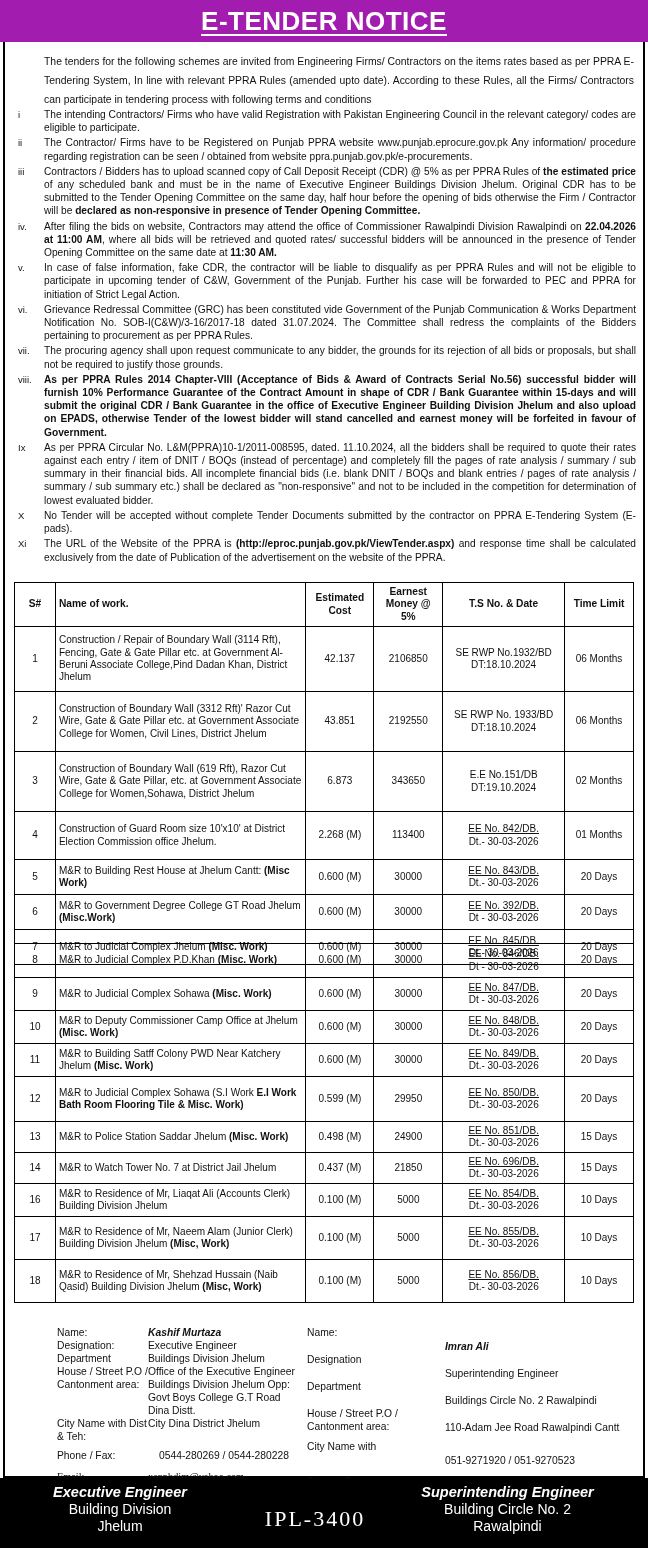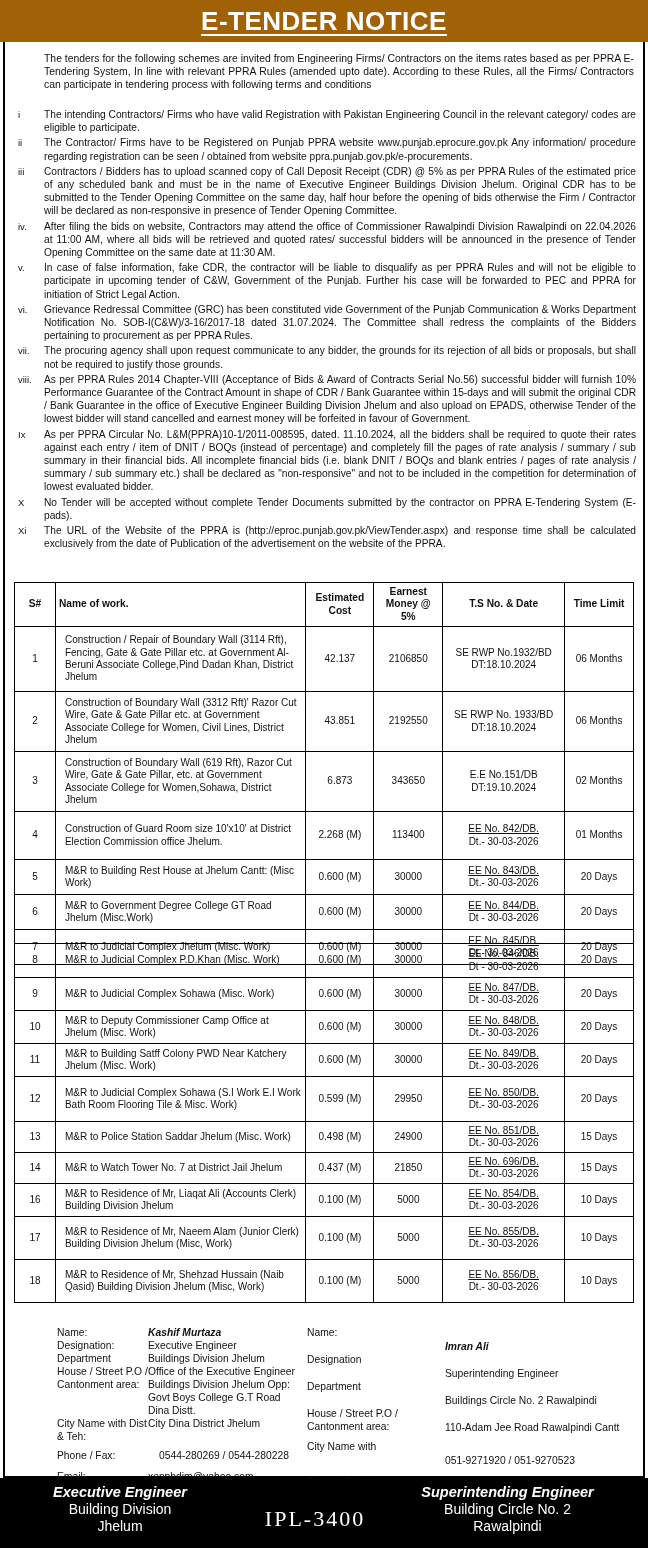--- a/index.html
+++ b/index.html
@@ -1,38 +1,38 @@
 <!DOCTYPE html>
 <html><head>
 <meta charset="utf-8">
 <style>
   * { box-sizing: border-box; margin: 0; padding: 0; }
   html, body { width: 648px; background: #fff; }
   body { font-family: "Liberation Sans", sans-serif; color: #111; }
   .page { position: relative; width: 648px; height: 1548px; background: #fff; overflow: hidden; }
 
-  .header { position: absolute; left: 0; top: 0; width: 648px; height: 42px; background: #a16207;
+  .header { position: absolute; left: 0; top: 0; width: 648px; height: 42px; background: #a21caf;
             display: flex; align-items: center; justify-content: center; }
   .header h1 { color: #fff; font-size: 26px; font-weight: bold; letter-spacing: 0.5px;
                text-decoration: underline; text-underline-offset: 4px; text-decoration-thickness: 2px; }
 
   .frame { position: absolute; left: 3px; top: 42px; width: 642px; height: 1436px; border: 2px solid #000; border-top: none; }
 
-  .intro { position: absolute; left: 44px; top: 52px; width: 590px; font-size: 10.4px; line-height: 13px; text-align: justify; }
+  .intro { position: absolute; left: 44px; top: 52px; width: 590px; font-size: 10.4px; line-height: 19px; text-align: justify; }
 
   .terms { position: absolute; left: 10px; top: 108px; width: 626px; list-style: none; }
   .term { display: flex; font-size: 10.2px; line-height: 13.2px; margin-bottom: 2px; }
   .term .num { width: 34px; flex: none; padding-left: 8px; font-size: 9.5px; }
   .term .txt { flex: 1; text-align: justify; }
-  .b { font-weight: normal; }
+  .b { font-weight: bold; }
 
   table { position: absolute; border-collapse: collapse; font-size: 10px; line-height: 12.4px; }
   td, th { border: 1.5px solid #000; text-align: center; vertical-align: middle; padding: 2px 3px; }
   th { font-weight: bold; font-size: 10.2px; line-height: 12.4px; height: 44px; }
-  td.name { text-align: left; padding: 2px 2px 2px 9px; }
+  td.name { text-align: left; padding: 2px 2px 2px 3px; }
   .u { text-decoration: underline; }
   .t1 { left: 14px; top: 582px; width: 620px; }
   .t2 { left: 14px; top: 943px; width: 620px; }
   col.c1 { width: 41px; } col.c2 { width: 251px; } col.c3 { width: 68px; }
   col.c4 { width: 69px; } col.c5 { width: 122px; } col.c6 { width: 69px; }
 
   .contact { position: absolute; top: 1326px; font-size: 10.3px; line-height: 13px; }
   .contact .row { display: flex; }
   .contact .lbl { flex: none; }
   .c-left { left: 57px; }
@@ -184,21 +184,21 @@
             <div>Dt.- 30-03-2026</div>
           </td>
           <td>20 Days</td>
         </tr>
         <tr style="height: 35px;">
           <td>6</td>
           <td class="name"><span>M&amp;R to Government Degree College GT Road Jhelum </span><span class="b">(Misc.Work)</span></td>
           <td>0.600 (M)</td>
           <td>30000</td>
           <td>
-            <div class="u">EE No. 844/DB.</div>
+            <div class="u">EE No. 392/DB.</div>
             <div>Dt - 30-03-2026</div>
           </td>
           <td>20 Days</td>
         </tr>
         <tr style="height: 35px;">
           <td>7</td>
           <td class="name"><span>M&amp;R to Judicial Complex Jhelum </span><span class="b">(Misc. Work)</span></td>
           <td>0.600 (M)</td>
           <td>30000</td>
           <td>
@@ -351,21 +351,21 @@
         <span class="val">Office of the Executive Engineer Buildings Division Jhelum Opp: Govt Boys College G.T Road Dina Distt.</span>
       </div>
       <div class="row">
         <span class="lbl">City Name with Dist &amp; Teh:</span>
         <span class="val">City Dina District Jhelum</span>
       </div>
       <div class="row" style="margin-top: 6px; gap: 11px;">
         <span class="lbl">Phone / Fax:</span>
         <span class="val">0544-280269 / 0544-280228</span>
       </div>
-      <div class="row" style="margin-top: 8px;">
+      <div class="row" style="margin-top: 8px; font-family: Liberation Serif, serif;">
         <span class="lbl">Email:</span>
         <span class="val link">xenpbdjm@yahoo.com</span>
       </div>
     </div>
   <div class="contact c-right" id="contactRight">
       <div class="row">
         <span class="lbl">Name:</span>
         <span class="val ital">Imran Ali</span>
       </div>
       <div class="row">

